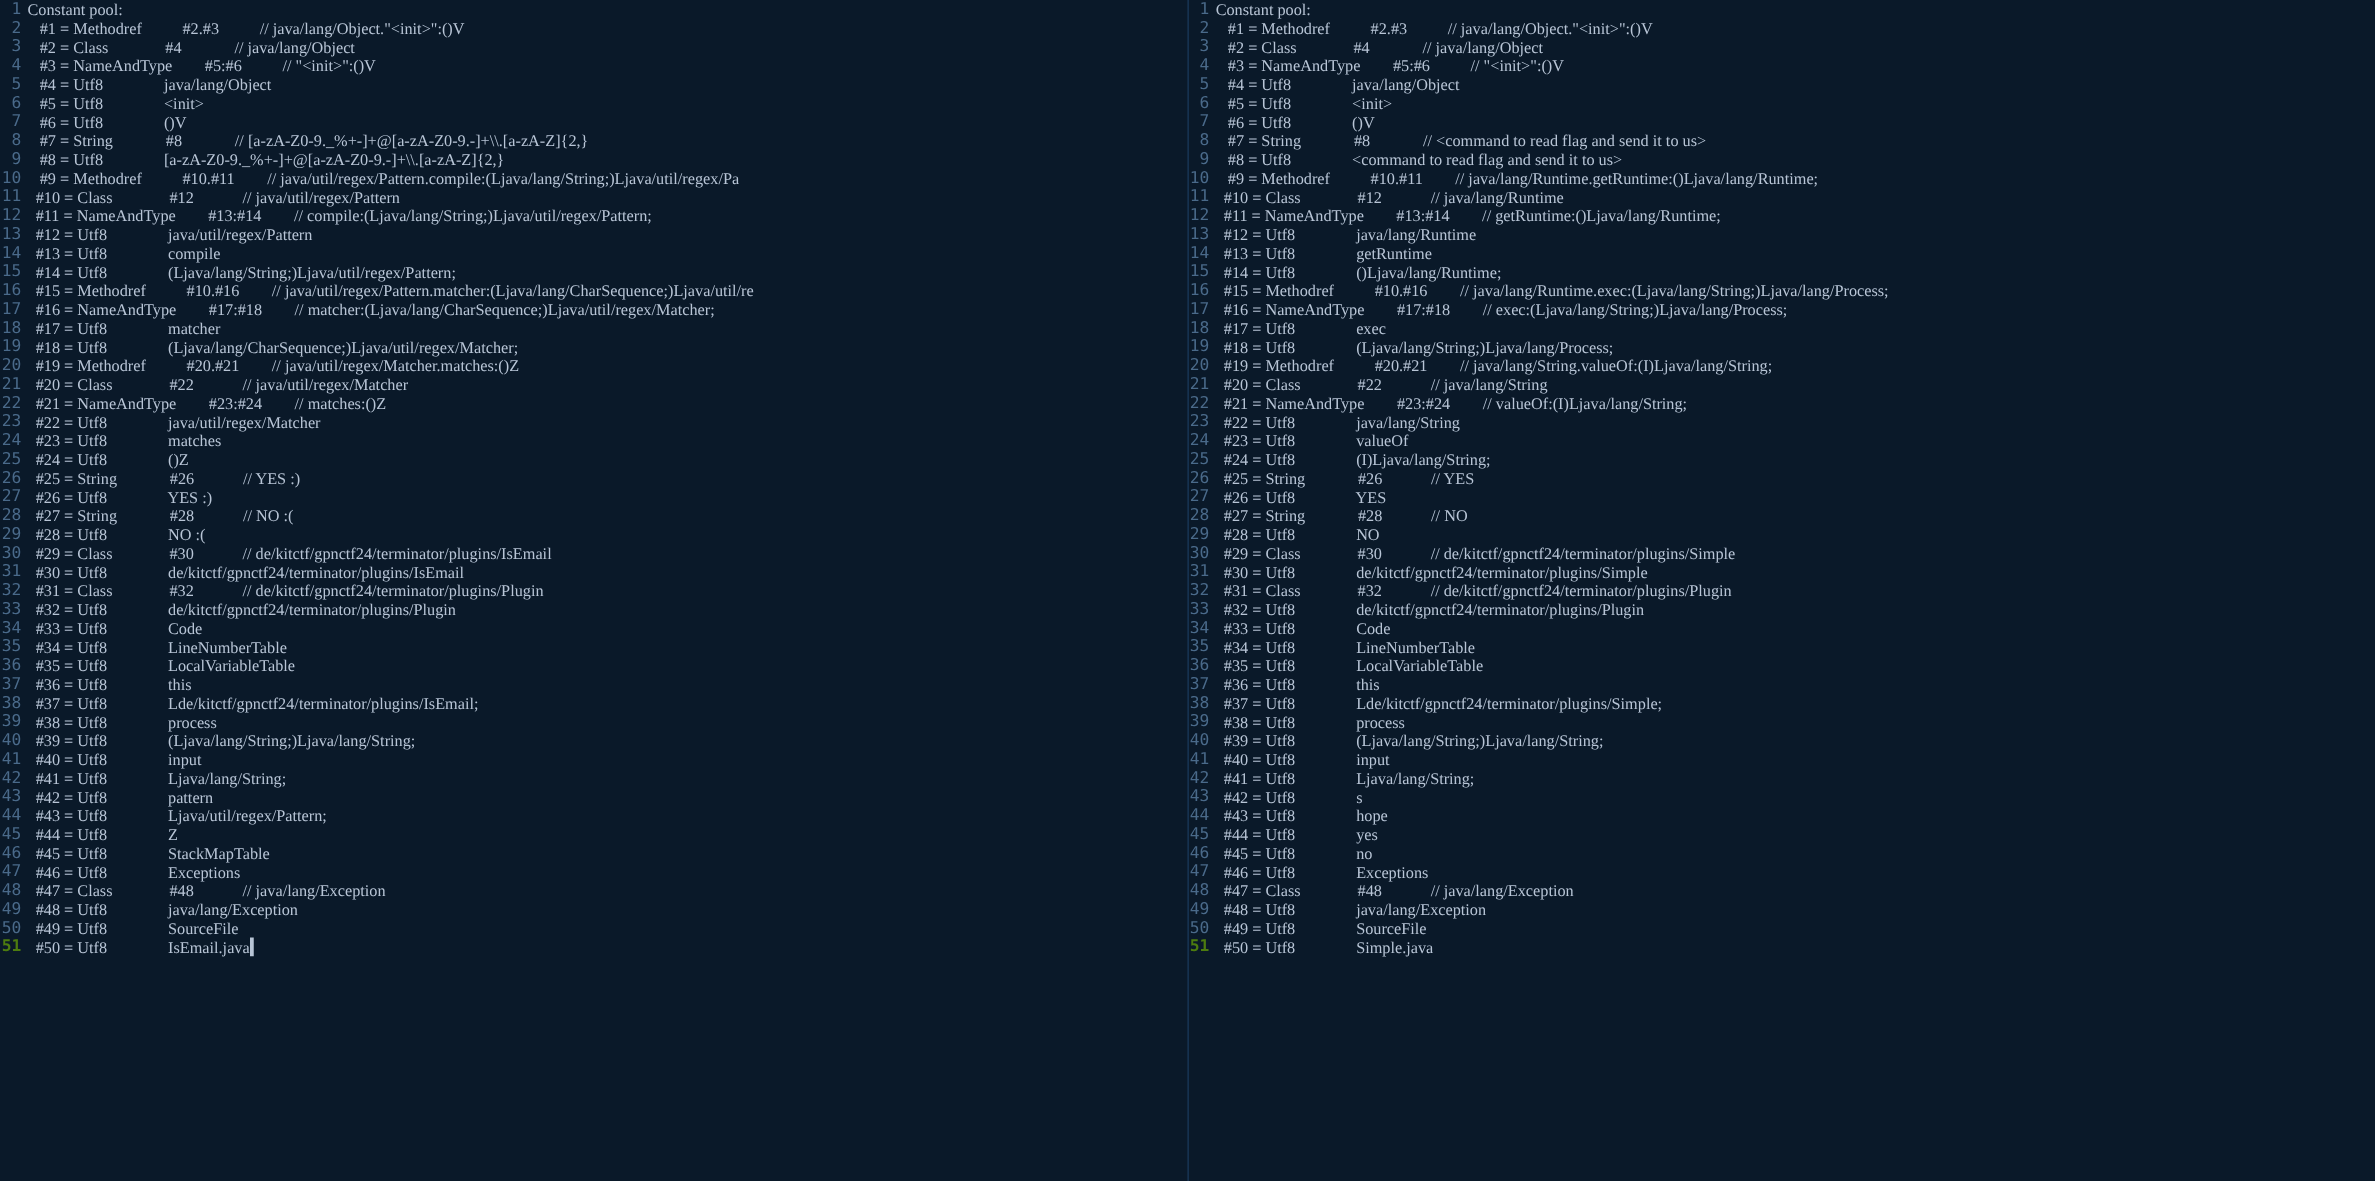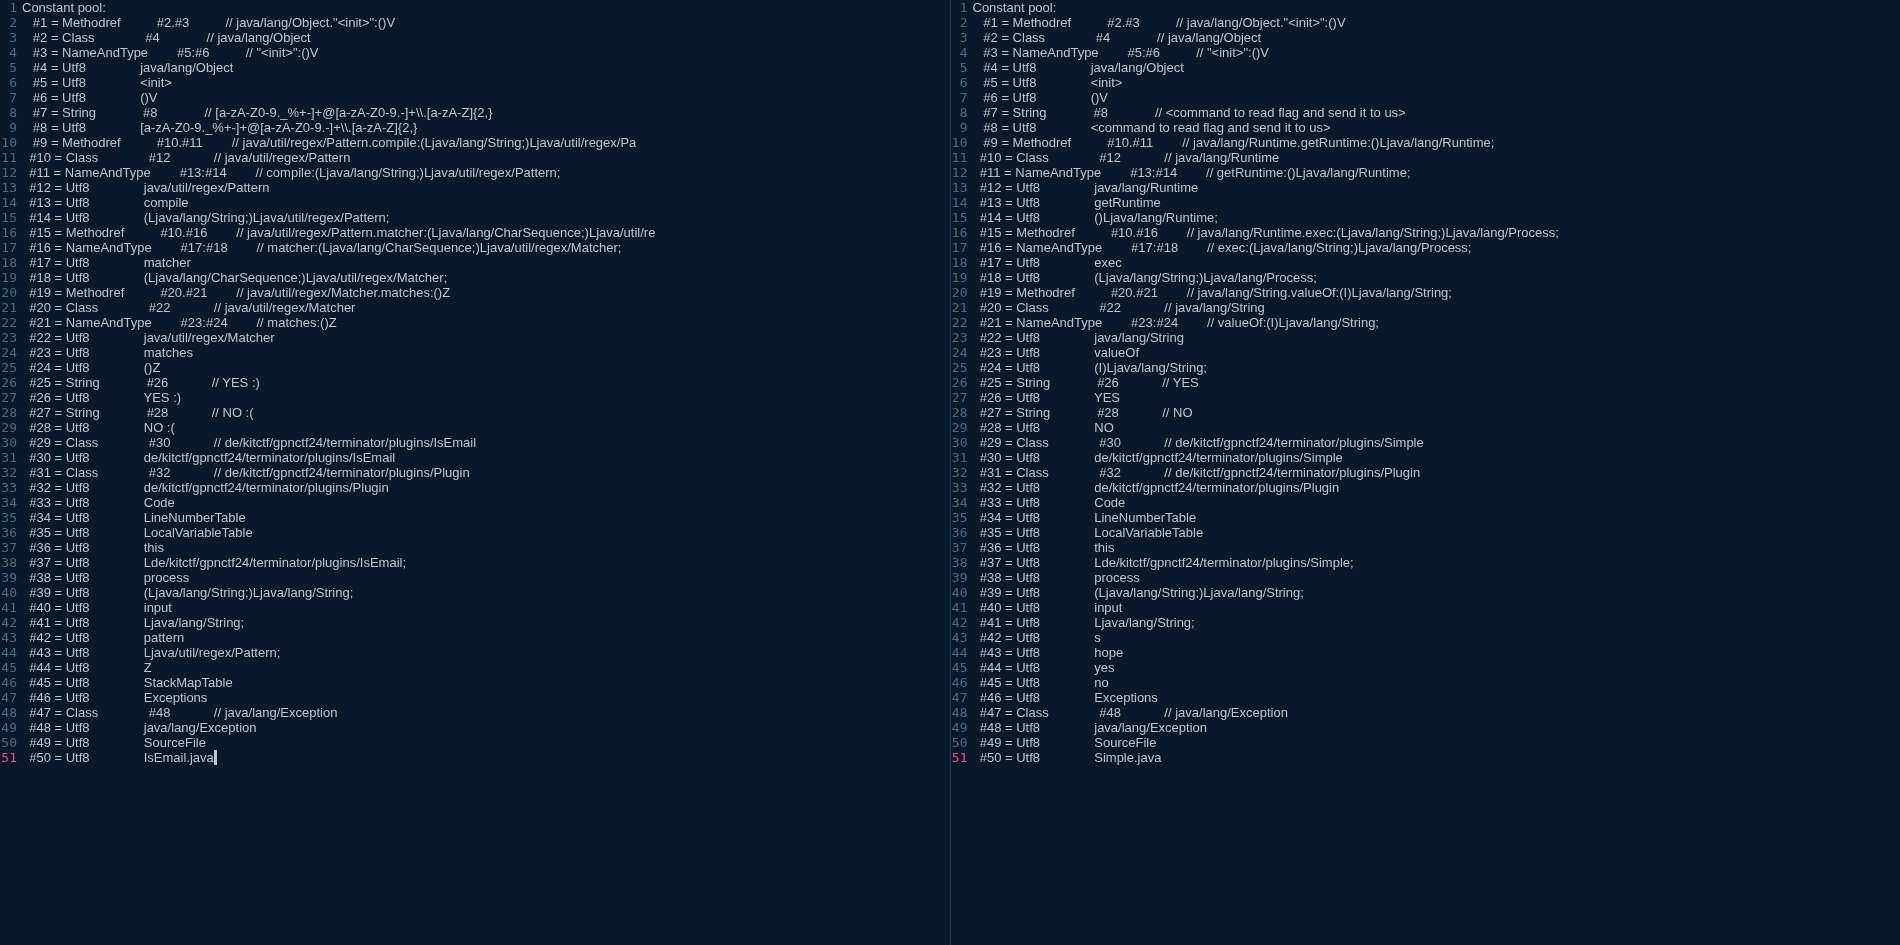--- a/index.html
+++ b/index.html
@@ -1,22 +1,22 @@
 <!DOCTYPE html>
 <html><head>
 <meta charset="utf-8">
 <style>
 *{margin:0;padding:0;box-sizing:border-box}
 body{background:#0a1929;font-family:'Consolas','Monaco',monospace;font-size:13px;line-height:15px;color:#b8c5d6;overflow:hidden}
 .container{display:flex;width:1900px;height:945px}
 .pane{flex:1;position:relative;overflow:hidden}
 .pane:first-child{border-right:1px solid #1a3a5c}
 .gutter{position:absolute;left:0;top:0;width:20px;height:100%;text-align:right;padding-right:3px;color:#4a6a8a}
-.content{position:absolute;left:22px;top:0;right:0;white-space:pre;font-family:Liberation Sans, sans-serif}
-.ln-current{color:#ec4899;font-weight:normal}
+.content{position:absolute;left:22px;top:0;right:0;white-space:pre;font-family:Liberation Serif, serif}
+.ln-current{color:#4d7c0f;font-weight:bold}
 .cursor{background:#b8c5d6;color:#0a1929}
 .content span{display:block;height:15px}
 .gutter span{display:block;height:15px}
 </style>
 </head>
 <body>
 
 <div class="container">
   <div class="pane">
     <div class="gutter" id="gutter-0">

